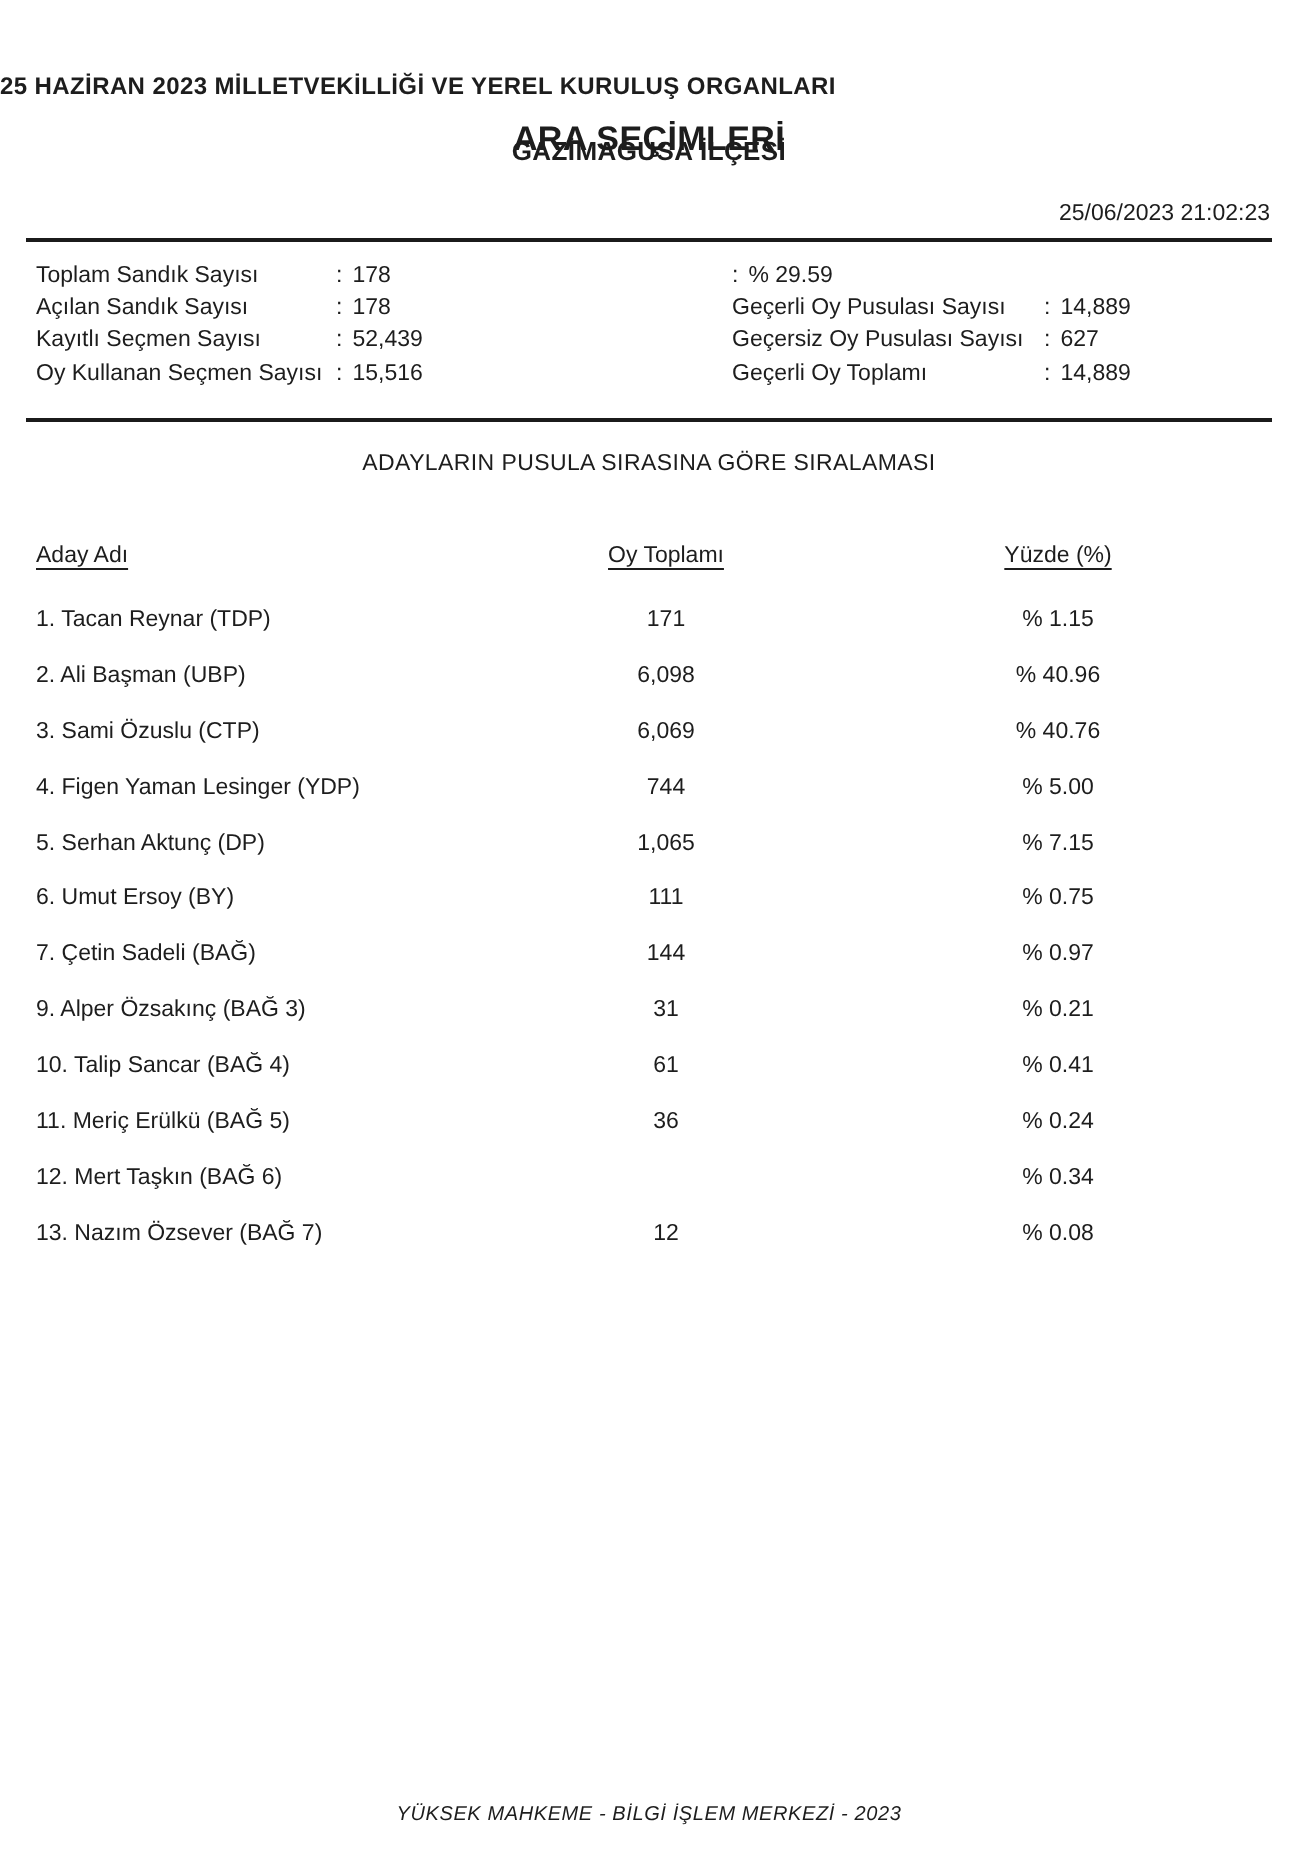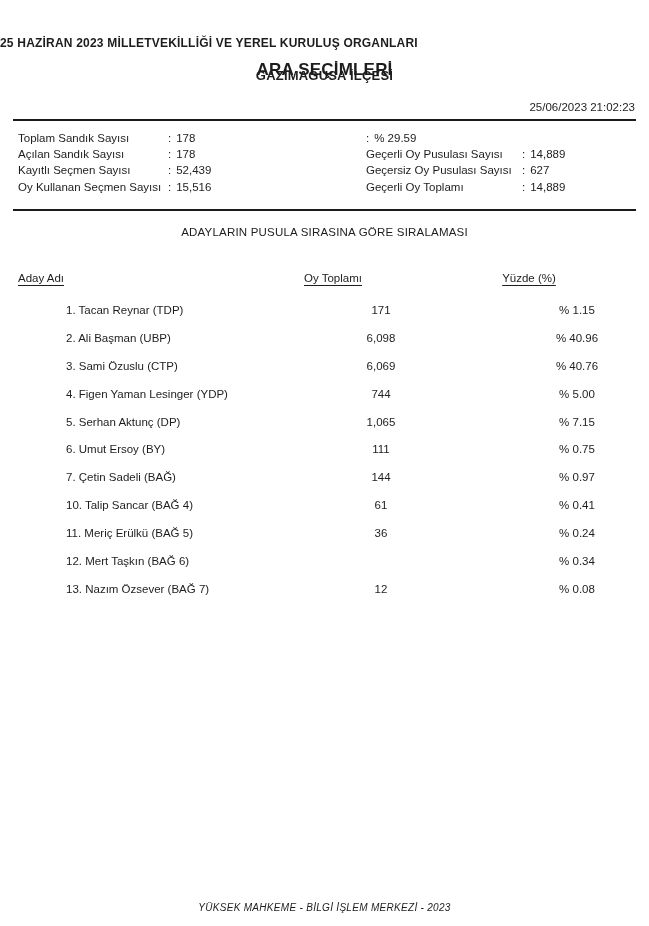--- a/index.html
+++ b/index.html
@@ -29,21 +29,21 @@
 
   .section-title { position:absolute; top:226px; left:0; right:0; text-align:center; font-size:11.5px; letter-spacing:.2px; }
 
   .thead { position:absolute; top:270px; left:0; right:0; height:16px; line-height:16px; font-size:11.5px; }
   .u { text-decoration:underline; text-underline-offset:3px; }
 
   .col-name  { position:absolute; left:18px;  top:0; white-space:nowrap; }
   .col-votes { position:absolute; left:270px; top:0; width:126px; text-align:center; }
   .col-pct   { position:absolute; left:466px; top:0; width:126px; text-align:center; }
 
-  .tbody { position:absolute; top:297px; left:0; right:0; font-size:11.5px;padding-left:48px; }
+  .tbody { position:absolute; top:297px; left:0; right:0; font-size:11.5px; }
   .trow  { position:relative; height:27.9px; line-height:27.9px; }
 
   .footer { position:absolute; top:902px; left:0; right:0; text-align:center; font-size:10px; font-style:italic; letter-spacing:.3px; }
 </style>
 </head>
 <body>
 
 <div class="page">
 
   <div class="title-line1">25 HAZİRAN 2023 MİLLETVEKİLLİĞİ VE YEREL KURULUŞ ORGANLARI</div>
@@ -139,20 +139,25 @@
       <span class="col-name">6. Umut Ersoy (BY)</span>
       <span class="col-votes">111</span>
       <span class="col-pct">% 0.75</span>
     </div>
     <div class="trow">
       <span class="col-name">7. Çetin Sadeli (BAĞ)</span>
       <span class="col-votes">144</span>
       <span class="col-pct">% 0.97</span>
     </div>
     <div class="trow">
+      <span class="col-name">9. Alper Özsakınç (BAĞ 3)</span>
+      <span class="col-votes">31</span>
+      <span class="col-pct">% 0.21</span>
+    </div>
+    <div class="trow">
       <span class="col-name">10. Talip Sancar (BAĞ 4)</span>
       <span class="col-votes">61</span>
       <span class="col-pct">% 0.41</span>
     </div>
     <div class="trow">
       <span class="col-name">11. Meriç Erülkü (BAĞ 5)</span>
       <span class="col-votes">36</span>
       <span class="col-pct">% 0.24</span>
     </div>
     <div class="trow">

